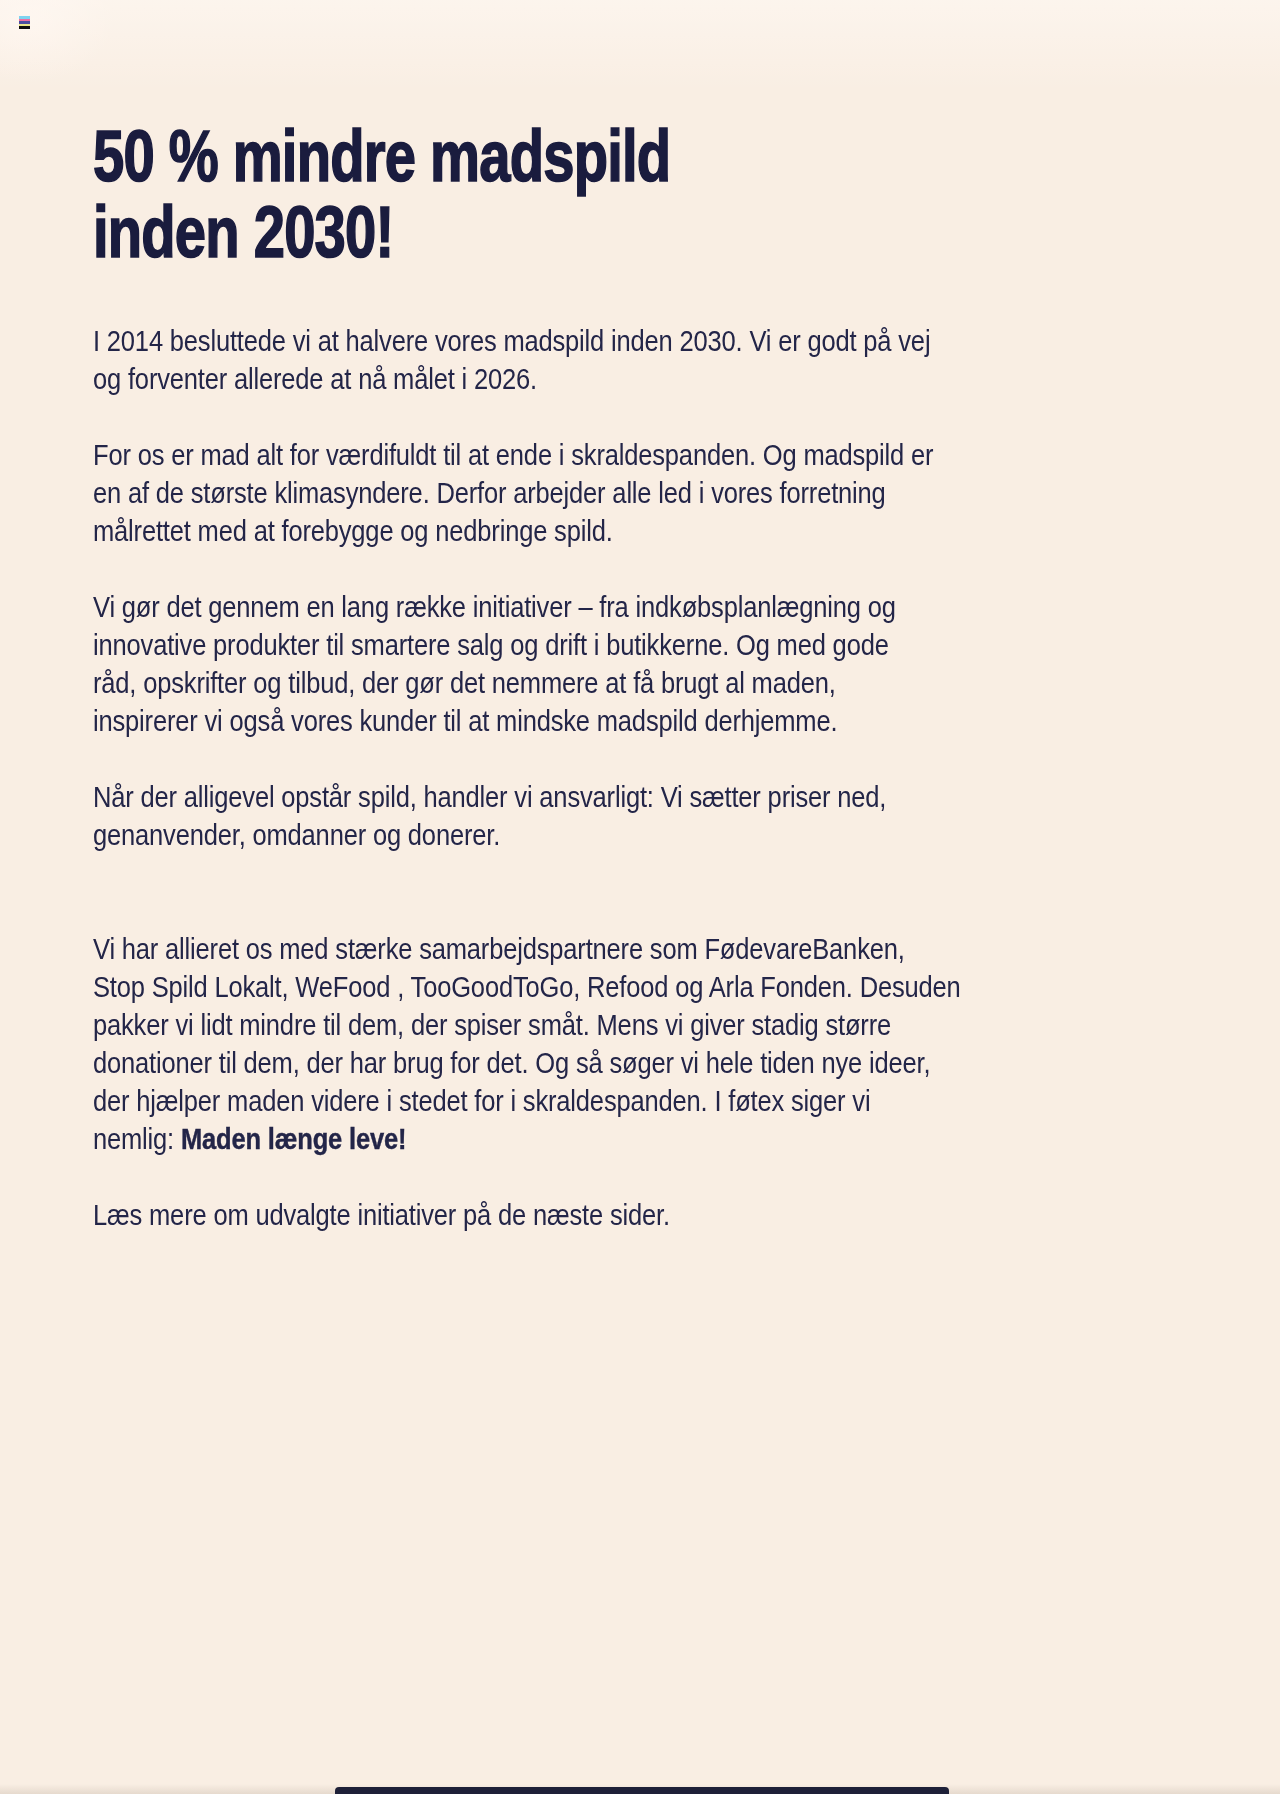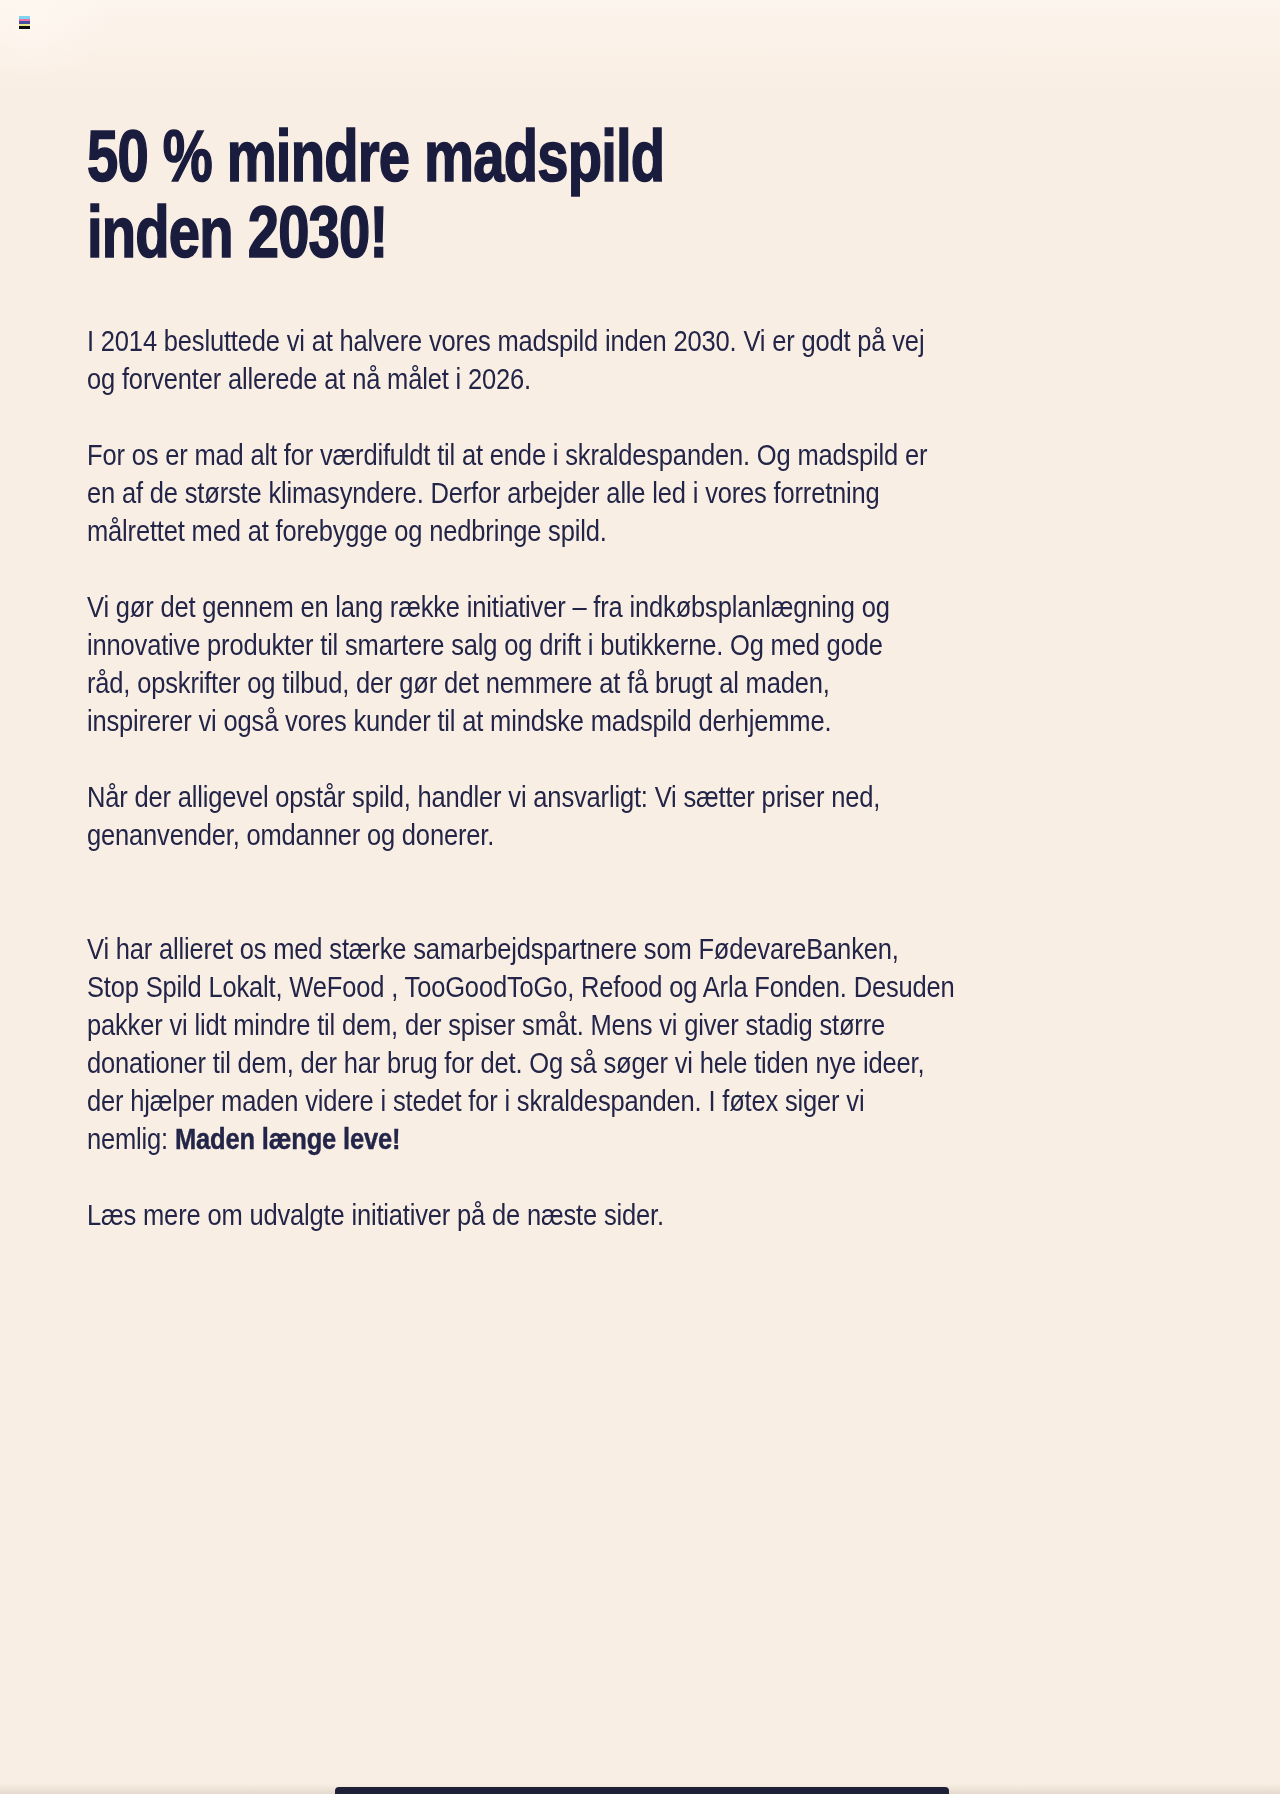--- a/index.html
+++ b/index.html
@@ -24,21 +24,21 @@
     left: 19px;
     top: 16px;
     width: 11px;
     height: 13px;
     display: flex;
     flex-direction: column;
   }
   .print-mark span { flex: 1 1 auto; width: 100%; }
   main {
     position: absolute;
-    left: 87px;
+    left: 93px;
     top: 0;
     width: 1160px;
   }
   h1.page-title {
     margin-top: 118px;
     font-size: 72px;
     line-height: 76px;
     font-weight: 700;
     letter-spacing: -1px;
     color: #1a1c3e;

